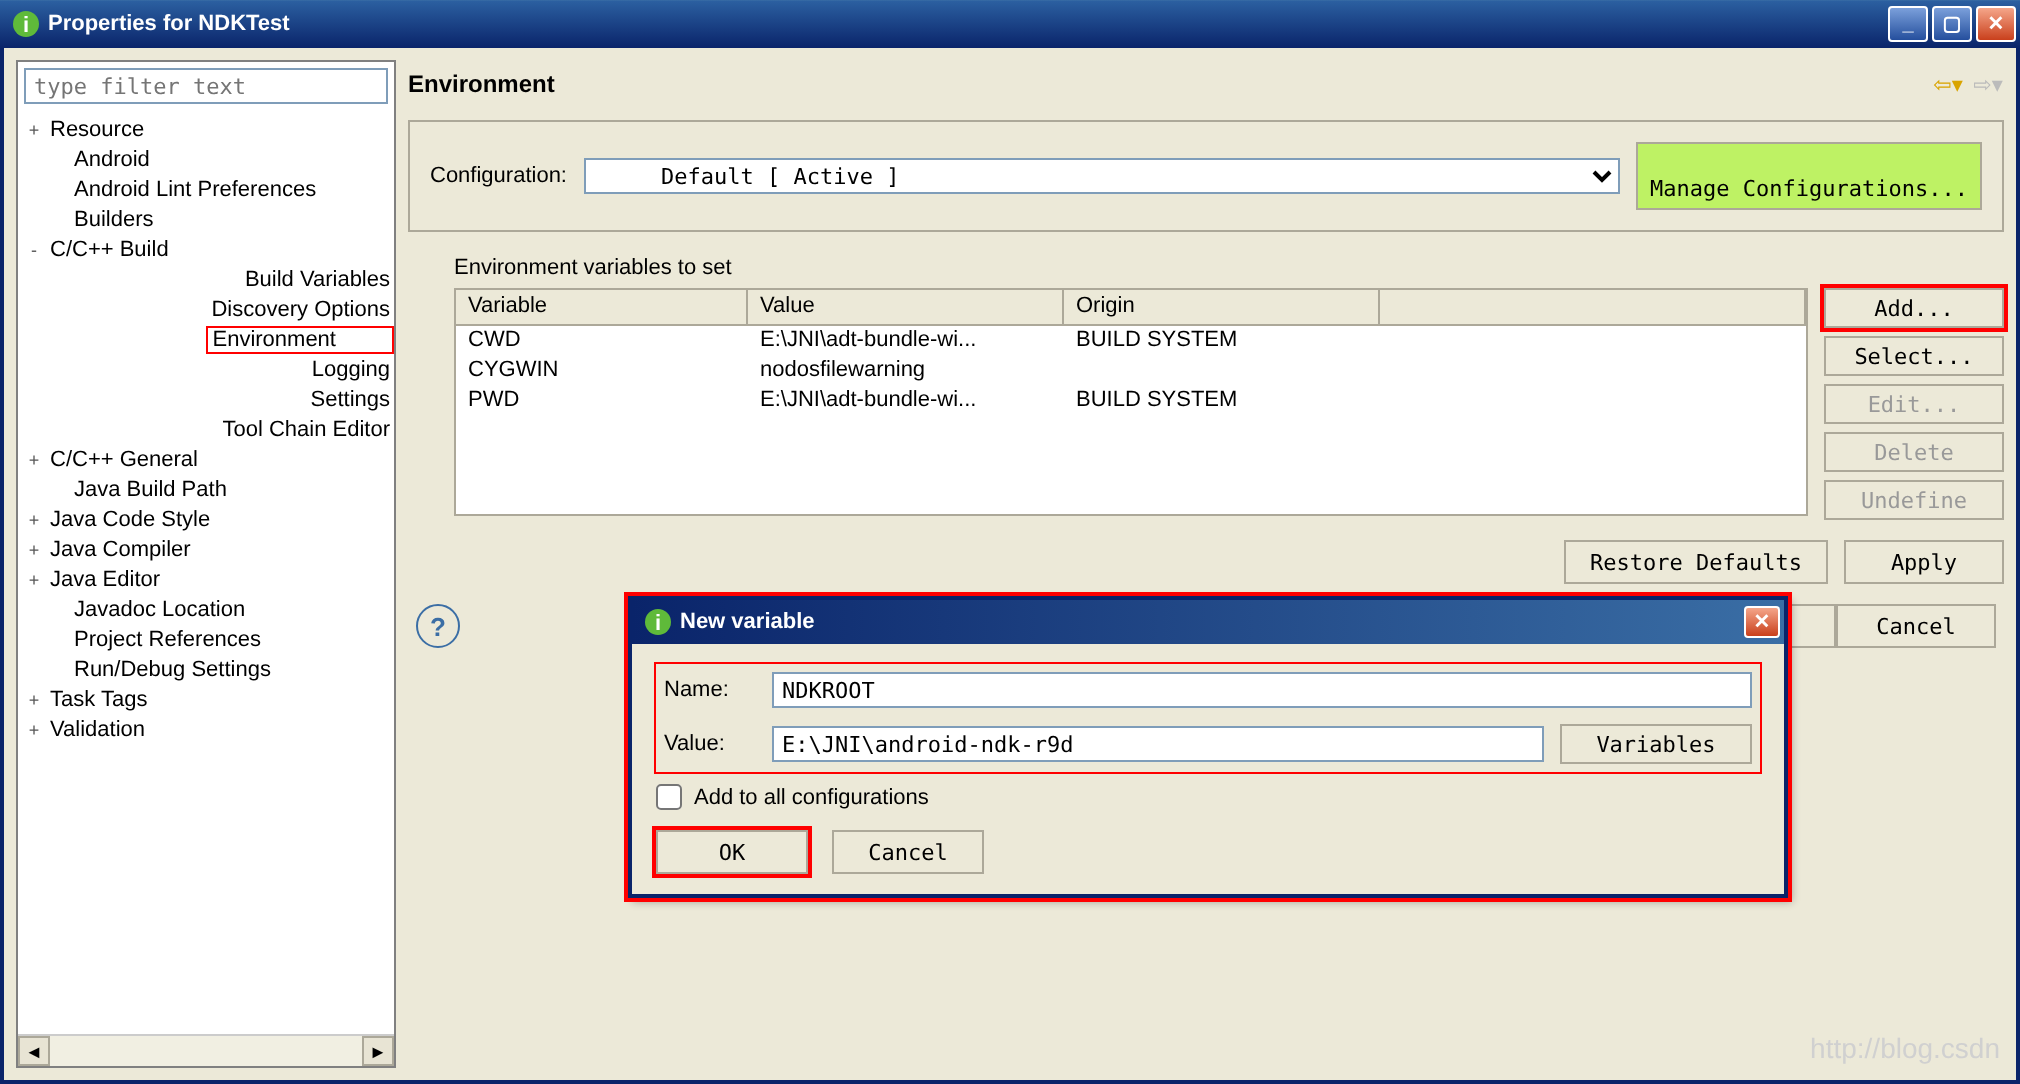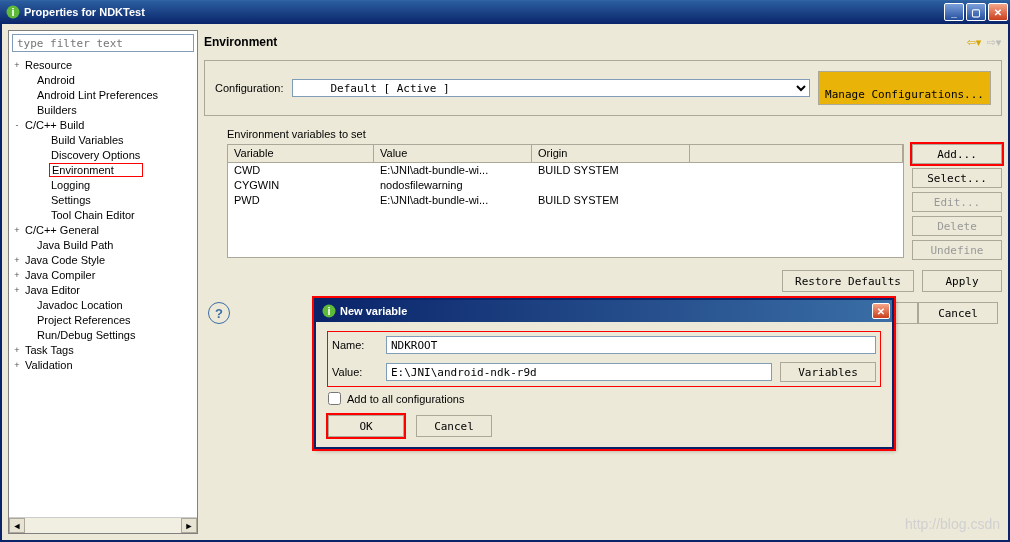--- a/index.html
+++ b/index.html
@@ -16,36 +16,36 @@
 
 .main { position: absolute; top: 24px; left: 0; right: 0; bottom: 0; display: flex; border: 2px solid #0a246a; border-top: none; background: #ece9d8; }
 .sidebar { width: 190px; background: #fff; border: 1px solid #808080; margin: 6px 0 6px 6px; display: flex; flex-direction: column; }
 .filter { margin: 3px; border: 1px solid #7f9db9; height: 18px; padding: 2px 4px; font-family: monospace; color: #888; }
 .tree { flex: 1; overflow: auto; padding: 2px 0; font-family: monospace; }
 .tree-row { display: flex; align-items: center; white-space: nowrap; height: 15px; padding-left: 2px; cursor: pointer; }
 .tree-row .exp { width: 12px; text-align: center; color: #555; font-size: 9px; }
 .tree-row .lbl { padding: 0 2px; }
 .tree-row.selected .lbl { border: 1px dotted #000; }
 .tree-row.i1 { padding-left: 14px; }
-.tree-row.i2 { padding-left: 28px; }
+.tree-row.i2 { padding-left: 28px; justify-content: flex-end; }
 .hscroll { height: 16px; background: #f1efe2; border-top: 1px solid #ccc; display: flex; }
 .hscroll .btn { width: 16px; background: #e8e4d4; border: 1px solid #aca899; display: flex; align-items: center; justify-content: center; font-size: 9px; cursor: pointer; }
 .hscroll .track { flex: 1; background: #f1efe2; }
 
 .content { flex: 1; margin: 6px 6px 6px 6px; display: flex; flex-direction: column; }
 .hdr { display: flex; align-items: center; height: 24px; }
 .hdr h1 { font-size: 12px; font-weight: bold; flex: 1; }
 .navarrows { display: flex; gap: 4px; align-items: center; }
 .navarr { width: 16px; height: 16px; display: flex; align-items: center; justify-content: center; }
 
 .panel { border: 1px solid #aca899; background: #ece9d8; padding: 10px; margin-top: 6px; }
 .cfgrow { display: flex; align-items: center; gap: 8px; font-family: monospace; }
 .cfgrow label { }
 .cfgrow select { flex: 1; font-family: monospace; border: 1px solid #7f9db9; background: #fff; height: 18px; padding-left: 34px; }
-.cfgrow button { font-family: monospace; height: 20px; padding: 16px 6px; background: #eab308; border: 1px solid #aca899; cursor: pointer; }
+.cfgrow button { font-family: monospace; height: 20px; padding: 16px 6px; background: #bef264; border: 1px solid #aca899; cursor: pointer; }
 
 .envsection { margin-top: 12px; font-family: monospace; margin-left: 23px; }
 .envsection .lbl { margin-bottom: 4px; }
 .envwrap { display: flex; gap: 8px; }
 .envtable { flex: 1; border: 1px solid #aca899; background: #fff; height: 114px; font-family: monospace; }
 .envhdr { display: flex; background: #ece9d8; height: 18px; }
 .envhdr div { border-right: 1px solid #aca899; border-bottom: 1px solid #aca899; padding: 2px 6px; background: #ece9d8; }
 .envbody .row { display: flex; height: 15px; }
 .envbody .row div { padding: 1px 6px; overflow: hidden; white-space: nowrap; }
 .c-var { width: 146px; }

